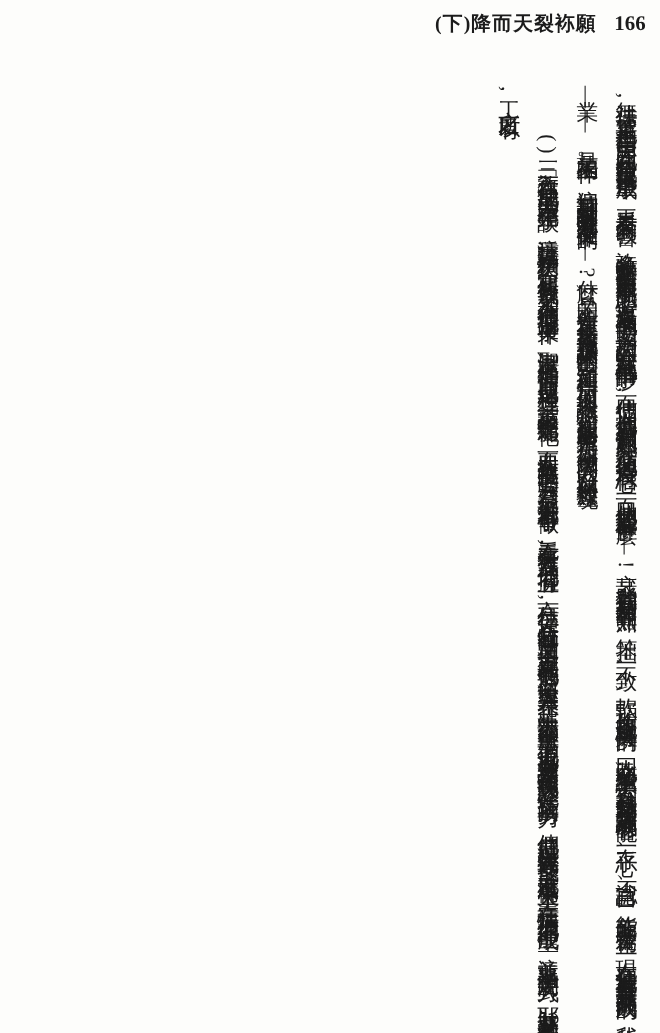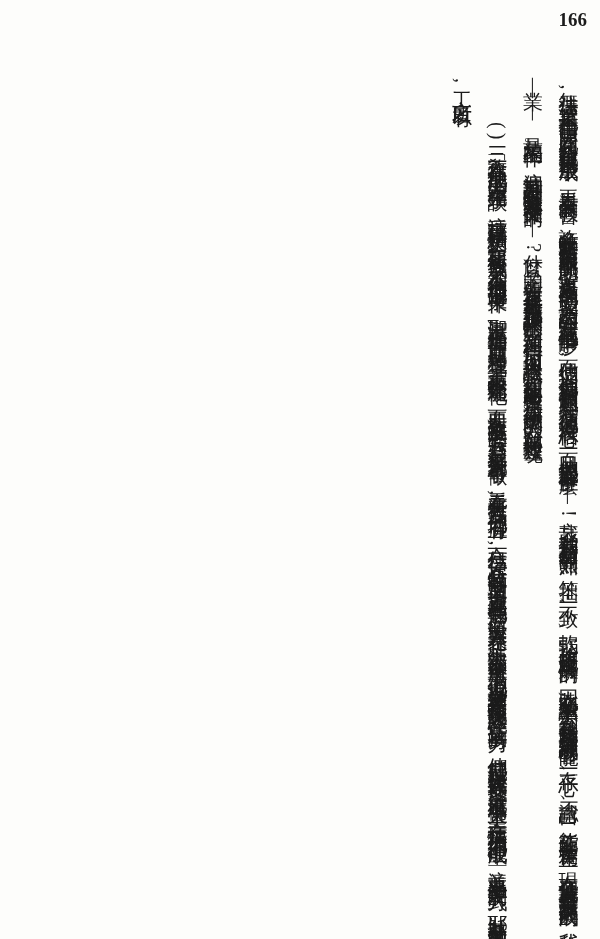--- a/index.html
+++ b/index.html
@@ -21,21 +21,21 @@
     top: 9px;
     right: 13px;
     display: flex;
     align-items: baseline;
     font-size: 18px;
     font-weight: bold;
     letter-spacing: 1px;
     white-space: nowrap;
   }
   .running-head .pagenum {
-    margin-left: 4px;
+    margin-left: 16px;
     font-size: 19px;
     font-family: "Liberation Serif", serif;
     letter-spacing: 0;
   }
   .body-text {
     position: absolute;
     top: 76px;
     right: 14px;
     width: 572px;
     height: 862px;
@@ -53,20 +53,21 @@
   .body-text p.indent {
     text-indent: 46px;
   }
 </style>
 </head>
 <body>
 
 <div class="page">
 
   <div class="running-head">
+    <span class="title">(下)降而天裂袮願</span>
     <span class="pagenum">166</span>
   </div>
 
   <div class="body-text">
     <p>無法信任,甚至也不相信自己;因此在第一回合戰役後就已潰不成軍了。再看看今天的敎會。許多牧師對所需要作的事根本就不能同心,所有人還攻擊他們的立場,為所謂的「新方法」或其他事情爭吵。而信徒們,當他們看到領袖們也如此分裂,亦使他們覺得沒有信心。而一旦他們想要從事些什麼——哀哉!我們看到如是何等的無知、笨拙、不一致、軟弱,所作的也是極其可憐的。因此它必須繼續下去,直到敎會能夠將初信者訓練成有智能、存乎一心、否認自己、能作工的基督徒為止。現在在這個城市有些事業是我樂觀其成的。我所說的是小冊子的事業——是蒙福的工作。這個計劃是訓練一羣獻身的基督徒來作的——什麼?是的,要作這在很早之前敎會就應該訓練人來作的事:知道如何禱告,如何與人談論救恩,如何在焦慮的聚會中作為,如何應付求問的人,以及如何拯救靈魂。</p>
     <p class="indent">(三)敎會在「使他成聖」的方法上完全錯誤了。這種實驗已持續夠久了,它想要使敎會成聖,卻不為信徒們找出任何事來作。聖潔是在乎順從神,而成聖是一種過程,意謂愈來愈完全順從祂。而要在敎會中推展它的方法,乃是分派每一個人都有事可做。看看這些大敎會,他們擁有五、六百位信徒,有一位牧師一個主日又一個主日一直在餵養他們;然而這一大羣人聚在一起,其中大部分人卻無所事事,他們也沒有受過訓練要為拯救美魂的緣故,作些直接的努力。他們就是以這種方式等候要成聖,就這麼準備上天堂了!在這種情形下他們絕不能成聖。這並非出乎神定規的方式。耶穌基督要祂的子民在拯救罪人上與祂同工,之所以有</p>
   </div>
 
 </div>
 

